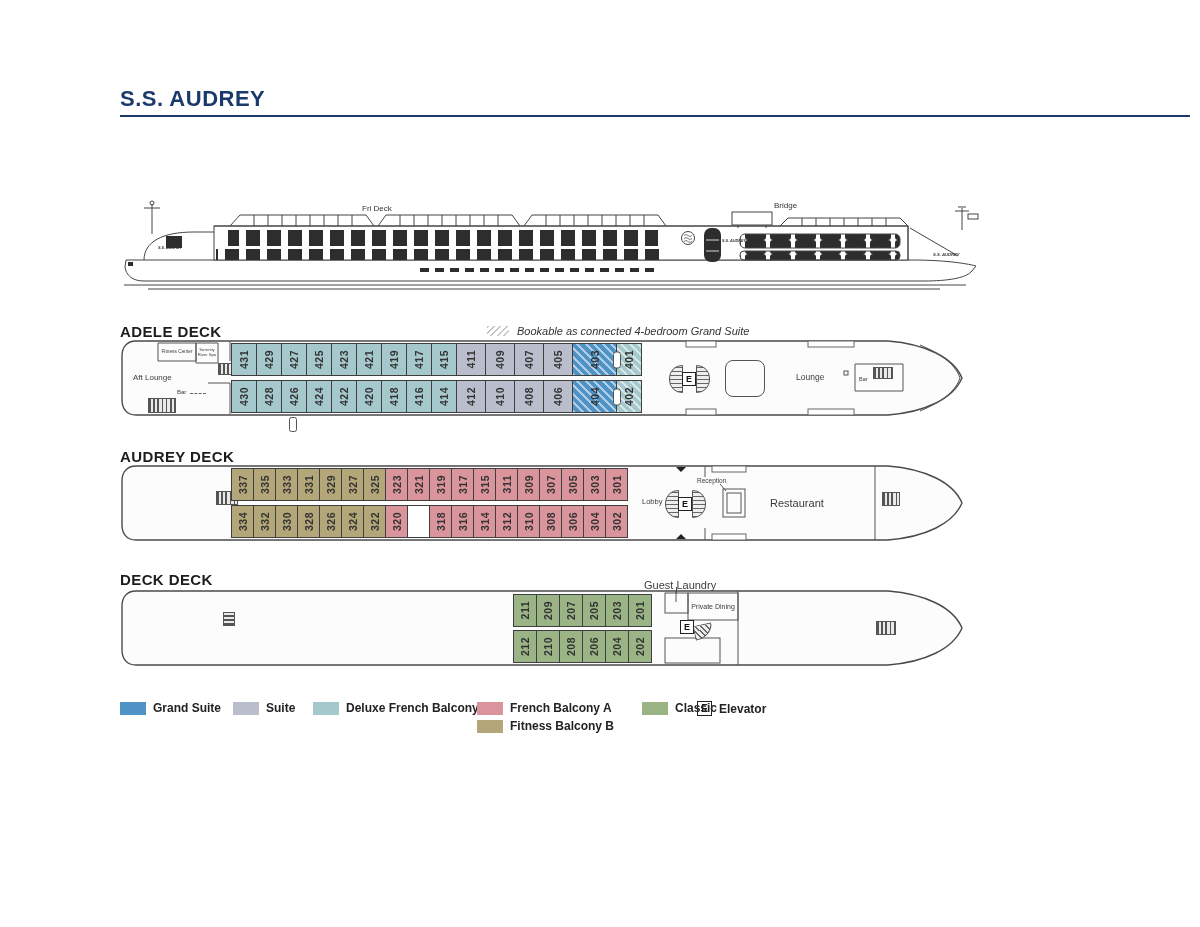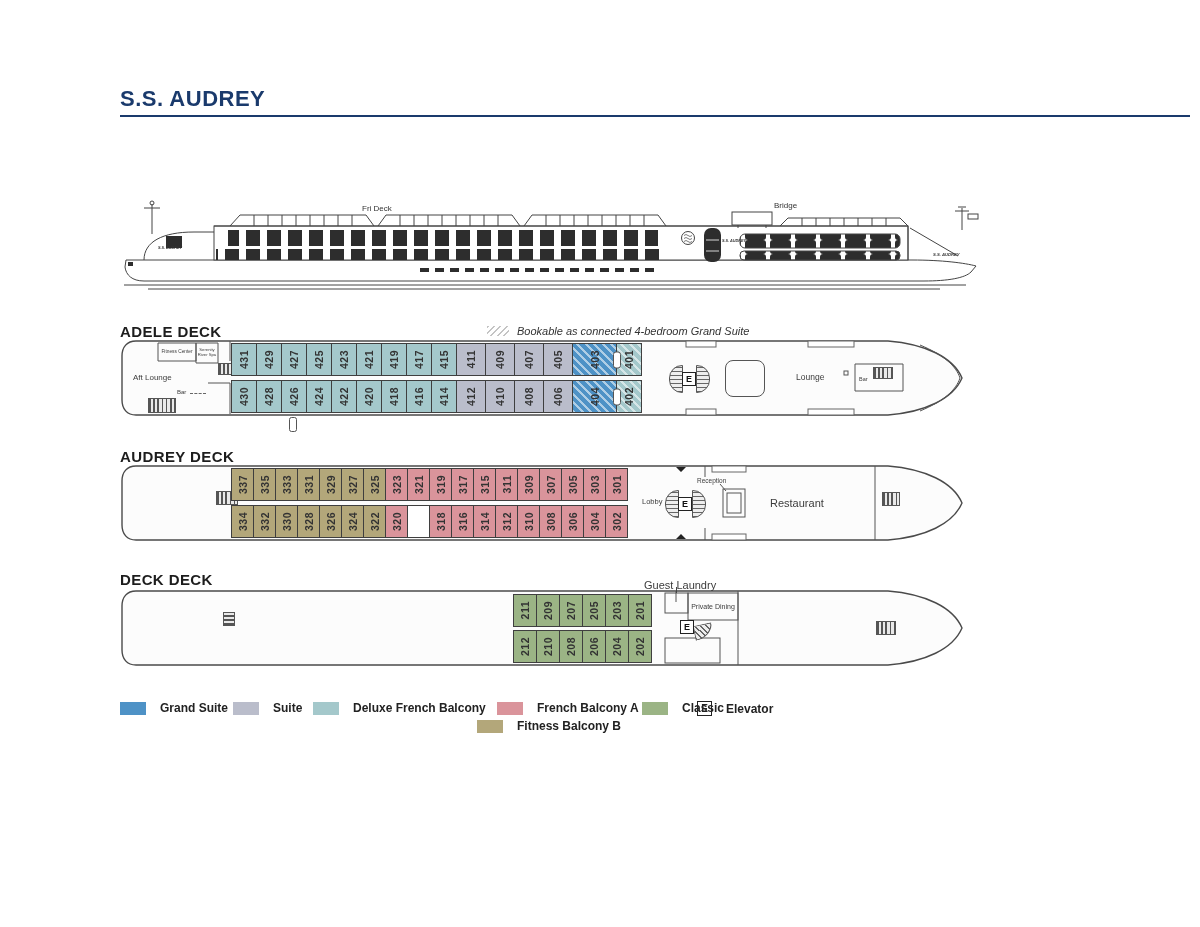--- a/index.html
+++ b/index.html
@@ -42,21 +42,21 @@
        background:repeating-linear-gradient(0deg,#666 0 1.4px,#eee 1.4px 4px);}
   .fan.l{border-radius:13px 0 0 13px;} .fan.r{border-radius:0 13px 13px 0;}
   .fan.q{width:17px;height:13px;border-radius:0 0 100% 0;transform:rotate(-12deg);
          background:repeating-linear-gradient(55deg,#666 0 1.4px,#eee 1.4px 4px);}
   .ebox{position:absolute;width:12px;height:12px;border:1.4px solid #222;background:#fff;
         display:flex;align-items:center;justify-content:center;font-size:9px;font-weight:bold;color:#111;z-index:3;}
   .roundbox{position:absolute;border:1.3px solid #555;border-radius:8px;background:#fcfcfc;}
   .vline{position:absolute;width:1px;background:#444;}
   .dash{position:absolute;height:0;border-top:1px dashed #666;}
   
-  .lg{position:absolute;top:701px;display:flex;gap:14px;align-items:center;font-size:12px;font-weight:600;color:#222;}
+  .lg{position:absolute;top:701px;display:flex;gap:7px;align-items:center;font-size:12px;font-weight:600;color:#222;}
   .sw{width:26px;height:13px;display:inline-block;}
   .lg-ebox{width:13px;height:13px;border:1.4px solid #222;display:flex;align-items:center;
            justify-content:center;font-size:10px;font-weight:bold;}
   .profile-lbl{position:absolute;font-size:8px;color:#333;}
 </style>
 </head>
 <body>
 
 <div id="page">
 
@@ -452,21 +452,21 @@
       <span>Grand Suite</span>
     </div>
     <div class="lg" style="left:233px;">
       <span class="sw t-suite"></span>
       <span>Suite</span>
     </div>
     <div class="lg" style="left:313px;">
       <span class="sw t-dfb"></span>
       <span>Deluxe French Balcony</span>
     </div>
-    <div class="lg" style="left:477px;margin-left:20px;">
+    <div class="lg" style="left:477px;">
       <span class="sw t-fba"></span>
       <span>French Balcony A</span>
     </div>
     <div class="lg" style="left:477px;top:719px;">
       <span class="sw t-fbb"></span>
       <span>Fitness Balcony B</span>
     </div>
     <div class="lg" style="left:616px;padding-left:26px;">
       <span class="sw t-classic"></span>
       <span>Classic</span>

